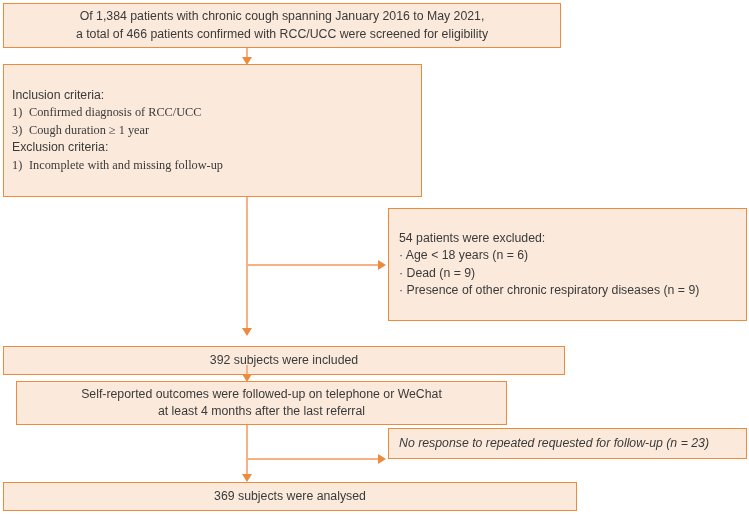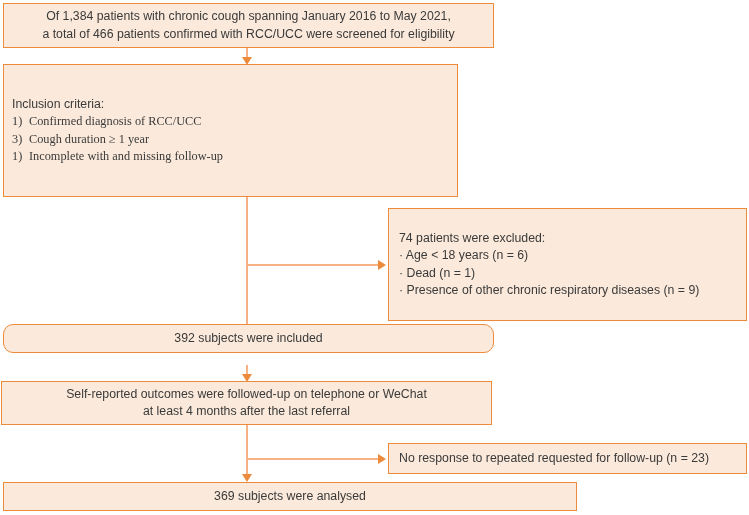--- a/index.html
+++ b/index.html
@@ -71,67 +71,68 @@
   .idx {
     display: inline-block;
     width: 17px;
   }
 </style>
 </head>
 <body>
 
 <div id="flow">
 
-  <div class="box center" style="left:3px; top:3px; width:491px; height:45px;">
+  <div class="box center" style="left:3px; top:3px; width:558px; height:45px;">
     <span class="txt">Of 1,384 patients with chronic cough spanning January 2016 to May 2021,</span>
     <span class="txt">a total of 466 patients confirmed with RCC/UCC were screened for eligibility</span>
   </div>
 
   <div class="line vline" style="left:246px; top:48px; width:2px; height:11px;"></div>
   <div class="arrow-down" style="left:242px; top:57px;"></div>
 
-  <div class="box left" style="left:3px; top:64px; width:455px; height:133px;">
+  <div class="box left" style="left:3px; top:64px; width:419px; height:133px;">
     <span class="txt">Inclusion criteria:</span>
     <span class="txt row"><span class="idx">1)</span><span>Confirmed diagnosis of RCC/UCC</span></span>
     <span class="txt row"><span class="idx">3)</span><span>Cough duration ≥ 1 year</span></span>
+    <span class="txt">Exclusion criteria:</span>
     <span class="txt row"><span class="idx">1)</span><span>Incomplete with and missing follow-up</span></span>
   </div>
 
   <div class="line vline" style="left:246px; top:197px; width:2px; height:135px;"></div>
   <div class="arrow-down" style="left:242px; top:328px;"></div>
 
   <div class="line hline" style="left:246px; top:264px; width:134px; height:2px;"></div>
   <div class="arrow-right" style="left:378px; top:260px;"></div>
 
   <div class="box left" style="left:388px; top:208px; width:359px; height:113px; padding-left:10px;">
-    <span class="txt">74 patients were excluded:</span>
+    <span class="txt">54 patients were excluded:</span>
     <span class="txt">· Age &lt; 18 years (n = 6)</span>
-    <span class="txt">· Dead (n = 1)</span>
+    <span class="txt">· Dead (n = 9)</span>
     <span class="txt">· Presence of other chronic respiratory diseases (n = 9)</span>
   </div>
 
-  <div class="box center" style="left:3px; top:324px; width:491px; height:29px;border-radius:10px;">
+  <div class="box center" style="left:3px; top:346px; width:562px; height:29px;">
     <span class="txt">392 subjects were included</span>
   </div>
 
   <div class="line vline" style="left:246px; top:365px; width:2px; height:11px;"></div>
   <div class="arrow-down" style="left:242px; top:374px;"></div>
 
-  <div class="box center" style="left:1px; top:381px; width:491px; height:44px;">
+  <div class="box center" style="left:16px; top:381px; width:491px; height:44px;">
     <span class="txt">Self-reported outcomes were followed-up on telephone or WeChat</span>
     <span class="txt">at least 4 months after the last referral</span>
   </div>
 
   <div class="line vline" style="left:246px; top:425px; width:2px; height:54px;"></div>
   <div class="arrow-down" style="left:242px; top:474px;"></div>
 
   <div class="line hline" style="left:246px; top:458px; width:134px; height:2px;"></div>
   <div class="arrow-right" style="left:378px; top:454px;"></div>
 
-  <div class="box left" style="left:388px; top:443px; width:359px; height:31px; padding-left:10px;">
+  <div class="box left" style="left:388px; top:428px; width:359px; height:31px; padding-left:10px;font-style:italic;">
     <span class="txt">No response to repeated requested for follow-up (n = 23)</span>
   </div>
 
   <div class="box center" style="left:3px; top:482px; width:574px; height:29px;">
     <span class="txt">369 subjects were analysed</span>
   </div>
 
 </div>
 
 </body></html>

